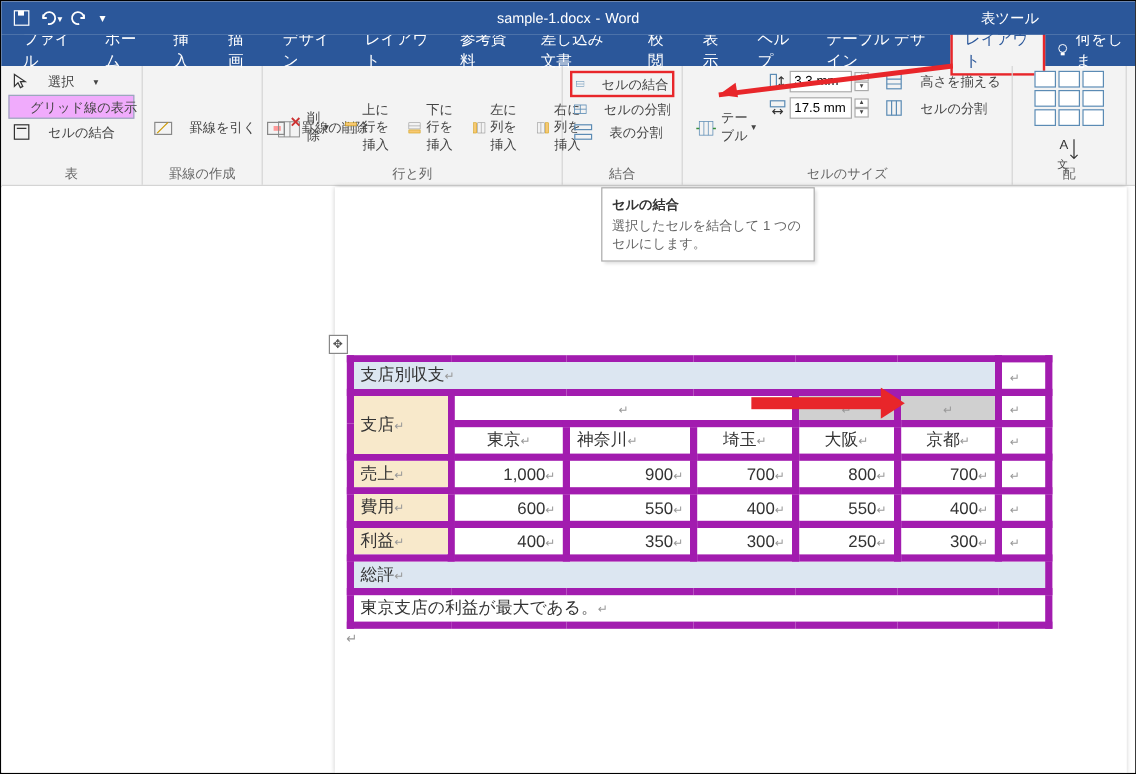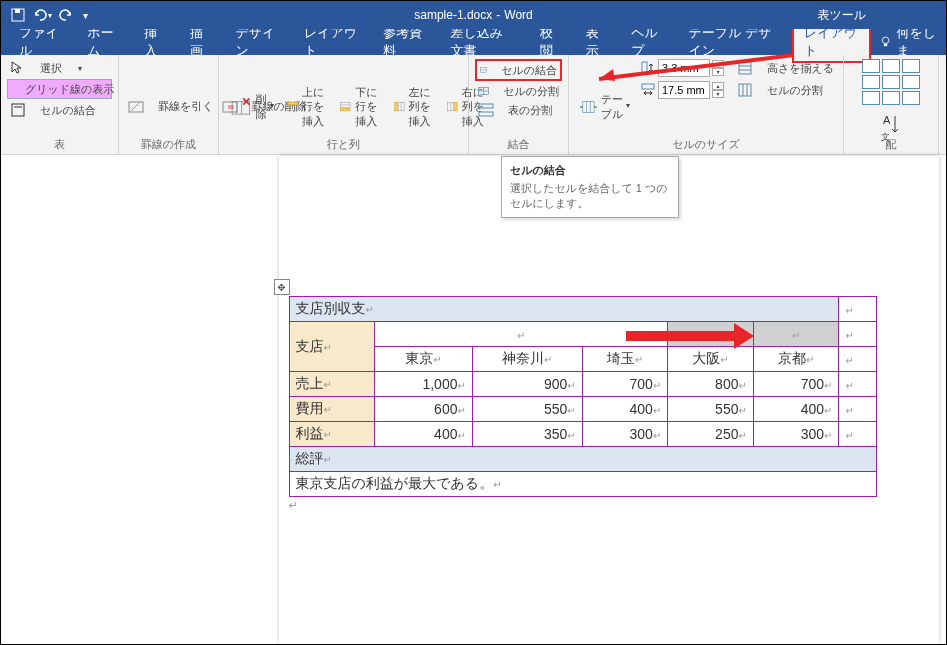--- a/index.html
+++ b/index.html
@@ -22,21 +22,21 @@
 .ico{width:16px;height:16px;display:inline-block}
 .ico-lg{width:30px;height:30px;display:inline-block}
 .highlight-red{border:2.5px solid #e8262a;padding:1px 3px}
 .tooltip{position:absolute;background:#fff;border:1px solid #aaa;padding:6px 8px;font-size:11px;top:155px;left:500px;width:178px;box-shadow:2px 2px 3px rgba(0,0,0,.15);z-index:10}
 .tooltip-title{font-weight:bold;margin-bottom:3px;color:#333}
 .tooltip-body{color:#666;font-size:11px}
 .doc-area{background:#fff;position:absolute;top:155px;left:0;right:0;bottom:0;display:flex;justify-content:center;padding-top:0}
 .page{background:#fff;width:660px;margin-left:270px;margin-top:0;box-shadow:0 0 4px rgba(0,0,0,.25);padding:140px 0 200px 10px;position:relative}
 .tbl-anchor{position:absolute;left:-5px;top:123px;width:16px;height:16px;border:1px solid #888;background:#fff;display:flex;align-items:center;justify-content:center;font-size:10px;color:#555}
 table.doc{border-collapse:collapse;font-size:14px;color:#333;width:588px}
-table.doc td,table.doc th{border:1px solid #a21caf;padding:2px 6px;height:25px;position:relative}
+table.doc td,table.doc th{border:6px solid #a21caf;padding:2px 6px;height:25px;position:relative}
 .hdr-blue{background:#dce6f1}
 .hdr-tan{background:#f8e9cb}
 .sel-cell{background:#d0d0d0}
 .num{text-align:right}
 .para{font-size:10px;color:#999;user-select:none}
 .red-arrow{position:absolute;z-index:5}
 .spin-input{display:flex;align-items:center;gap:2px}
 .spin-input input{width:52px;height:18px;font-size:11px;border:1px solid #aaa;padding:0 3px;background:#fff}
 .spinbtns{display:flex;flex-direction:column}
 .spinbtns div{width:12px;height:8px;border:1px solid #aaa;background:#fff;font-size:6px;text-align:center;line-height:6px}
@@ -331,21 +331,21 @@
           </tr>
       <tr>
         <td class="hdr-tan" rowspan="2"><span>支店</span><span class="para">↵</span></td>
         <td colspan="3" style="text-align:center"><span class="para">↵</span></td>
         <td class="sel-cell" style="text-align:center"><span class="para">↵</span></td>
         <td class="sel-cell" style="text-align:center"><span class="para">↵</span></td>
         <td><span class="para">↵</span></td>
       </tr>
       <tr>
         <td style="text-align:center"><span>東京</span><span class="para">↵</span></td>
-        <td style="text-align:center"><span>神奈川</span><span class="para">↵</span></td>
+        <td style=""><span>神奈川</span><span class="para">↵</span></td>
         <td style="text-align:center"><span>埼玉</span><span class="para">↵</span></td>
         <td style="text-align:center"><span>大阪</span><span class="para">↵</span></td>
         <td style="text-align:center"><span>京都</span><span class="para">↵</span></td>
         <td><span class="para">↵</span></td>
       </tr>
       <tr>
         <td class="hdr-tan"><span>売上</span><span class="para">↵</span></td>
         <td class="num"><span>1,000</span><span class="para">↵</span></td>
         <td class="num"><span>900</span><span class="para">↵</span></td>
         <td class="num"><span>700</span><span class="para">↵</span></td>

